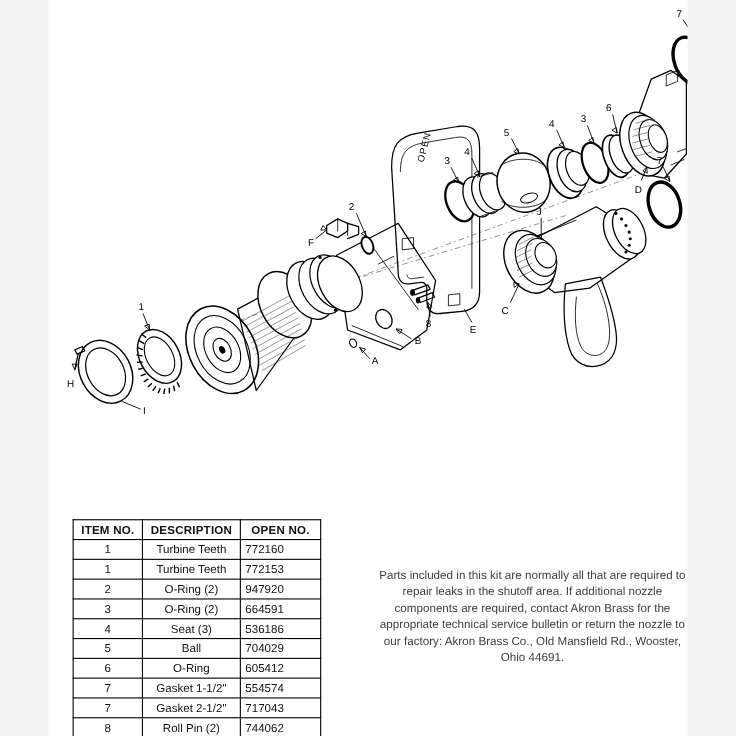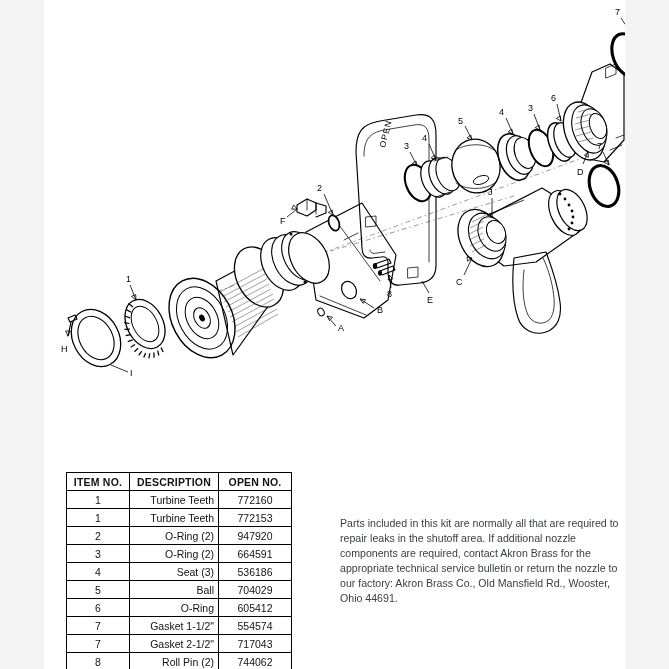--- a/index.html
+++ b/index.html
@@ -75,32 +75,32 @@
     font-weight: bold;
     text-align: center;
     font-size: 10.5px;
     letter-spacing: 0.2px;
     margin-top: 11px;
   }
   col.c-item { width: 63px; }
   col.c-desc { width: 89px; }
   col.c-part { width: 73px; }
   td.item { text-align: center; }
-  td.desc { text-align: right; }
-  td.part { text-align: center; margin-top: 41px; }
+  td.desc { text-align: center; }
+  td.part { text-align: left; margin-top: 41px; }
   
   #note {
     position: absolute;
     left: 296px;
     top: 516px;
     width: 288px;
     font-size: 10.6px;
     line-height: 1.42;
     color: #3a3f3a;
-    text-align: left;
+    text-align: center;
   }
   
   .cl { font-family: "Liberation Sans", sans-serif; font-size: 9px; fill: #000; }
   .cl-b { font-family: "Liberation Sans", sans-serif; font-size: 8.5px; fill: #000; }
   .ld { stroke: #000; stroke-width: 0.8; fill: none; }
   .part-ln { stroke: #000; stroke-width: 1.15; fill: none; stroke-linejoin: round; stroke-linecap: round; }
   .part-ln-t { stroke: #000; stroke-width: 0.75; fill: none; stroke-linejoin: round; stroke-linecap: round; }
   .dash { stroke: #555; stroke-width: 0.6; fill: none; stroke-dasharray: 5 3 1.5 3; }
 </style>
 </head>

